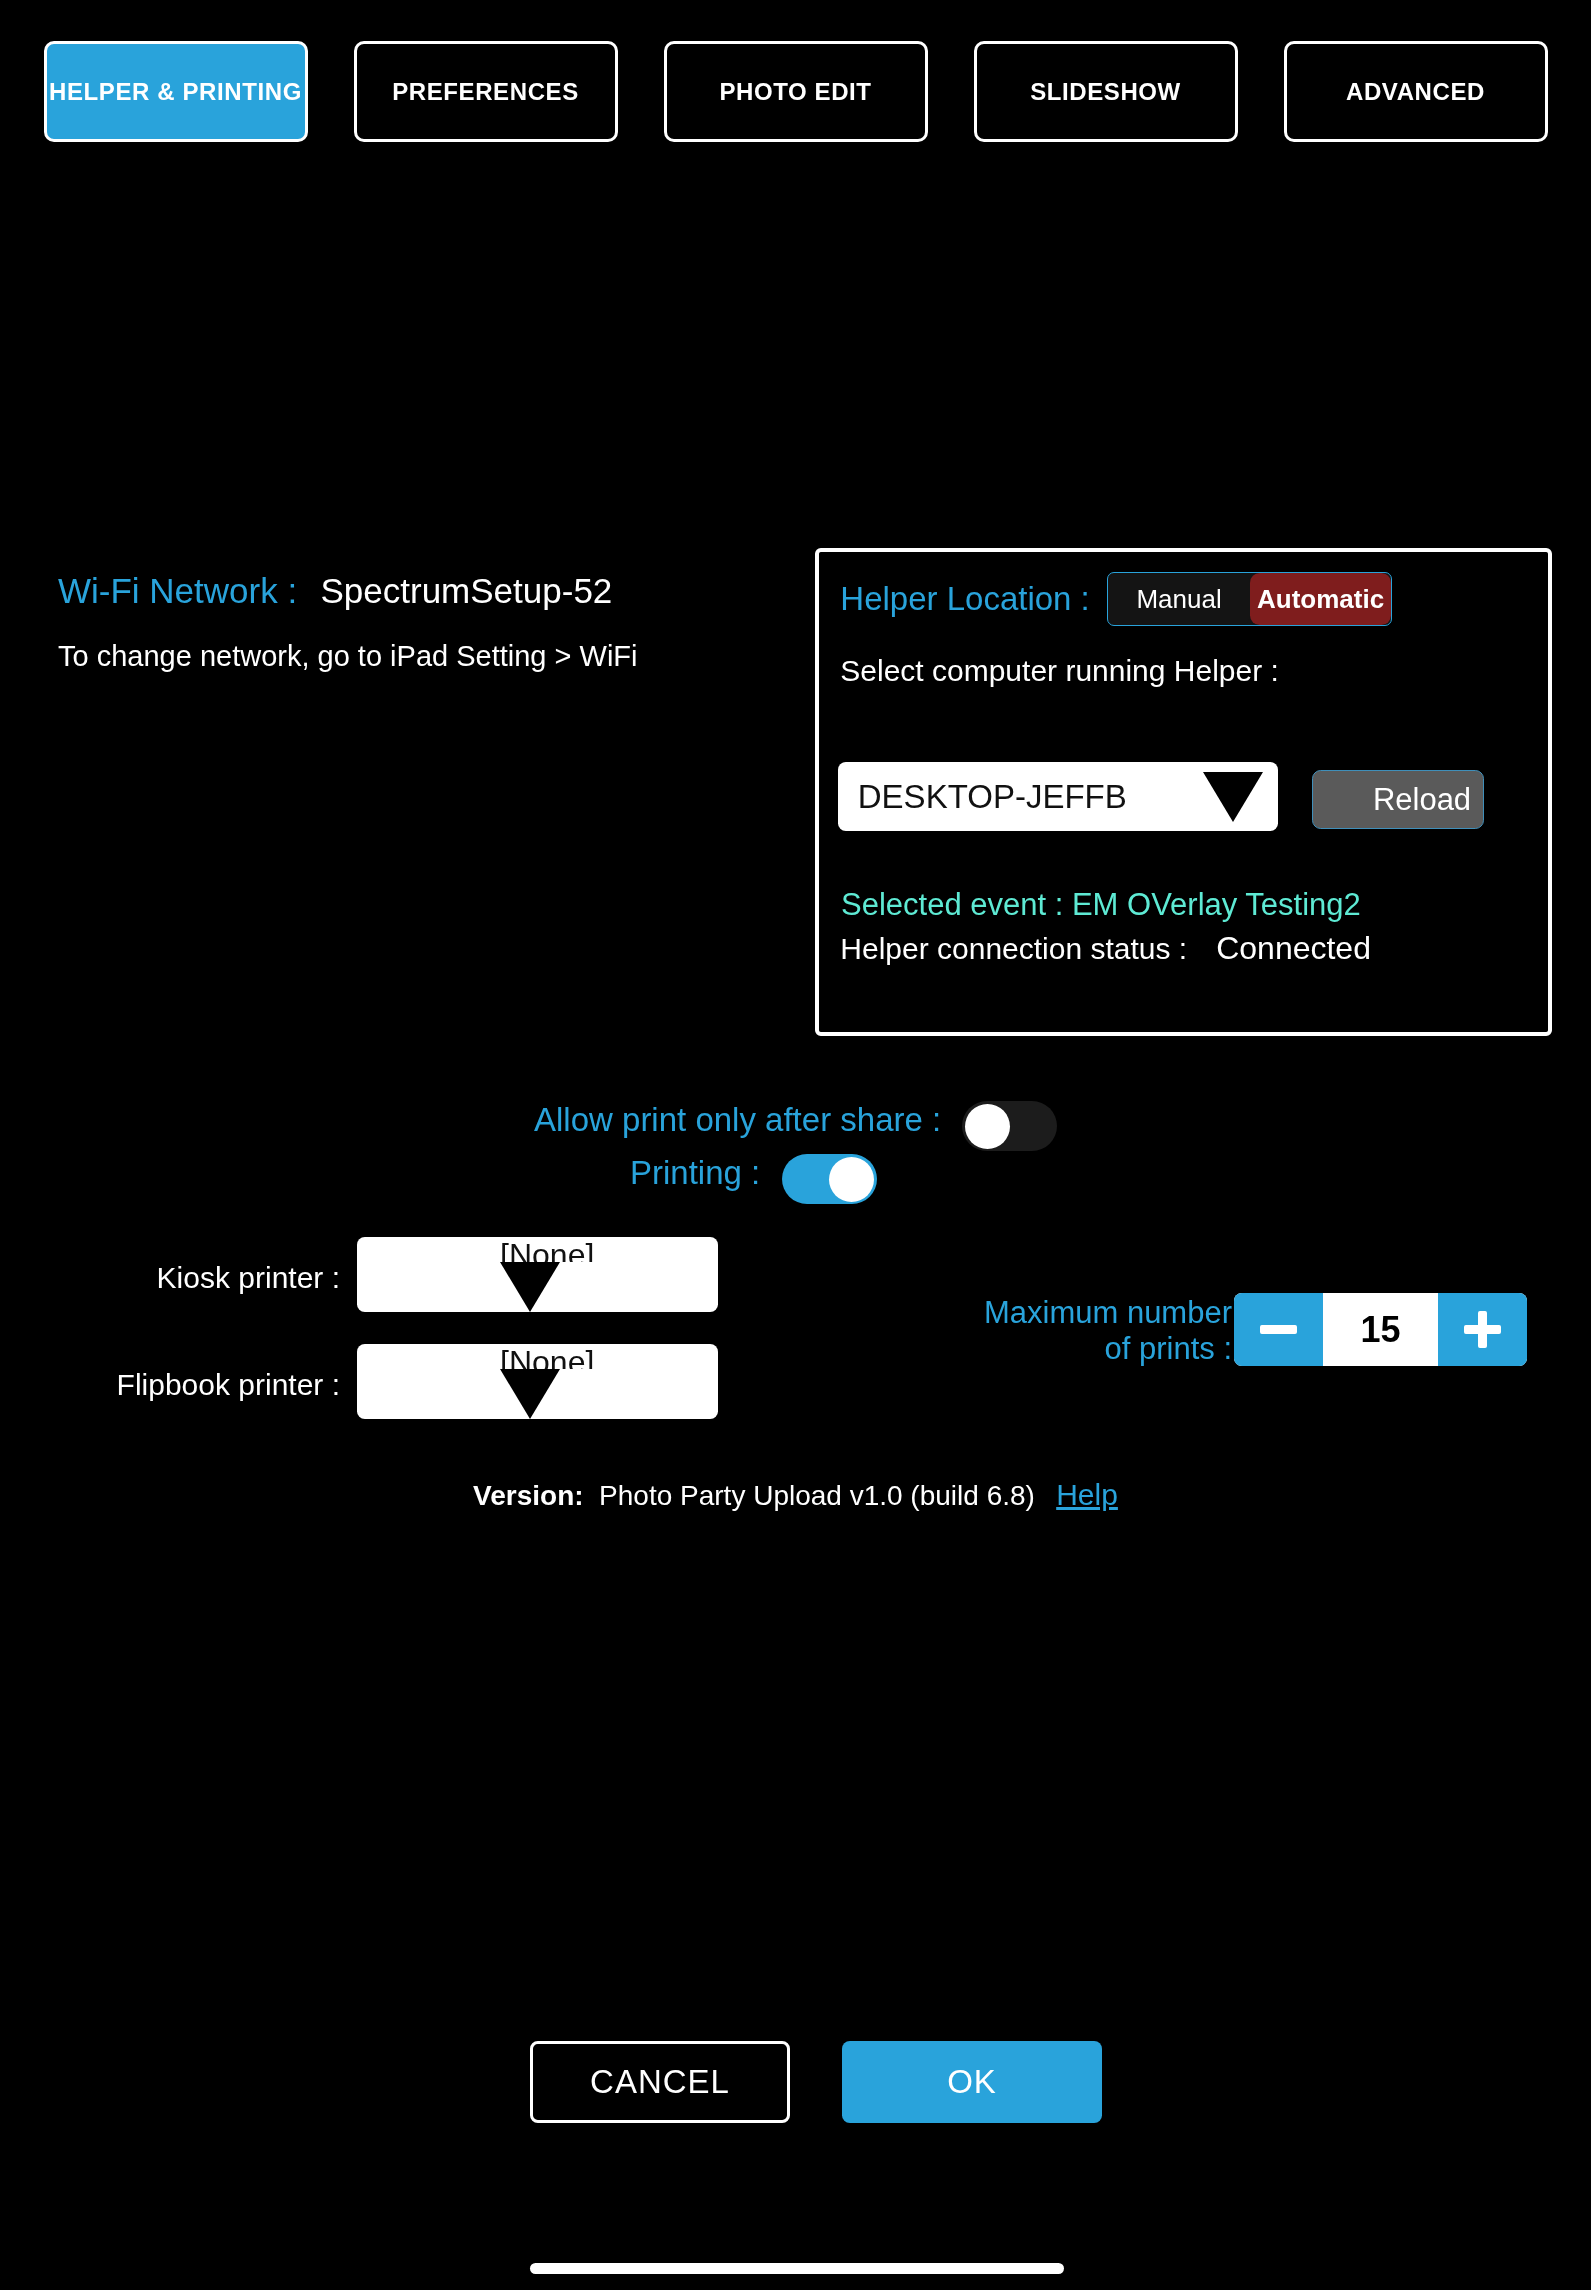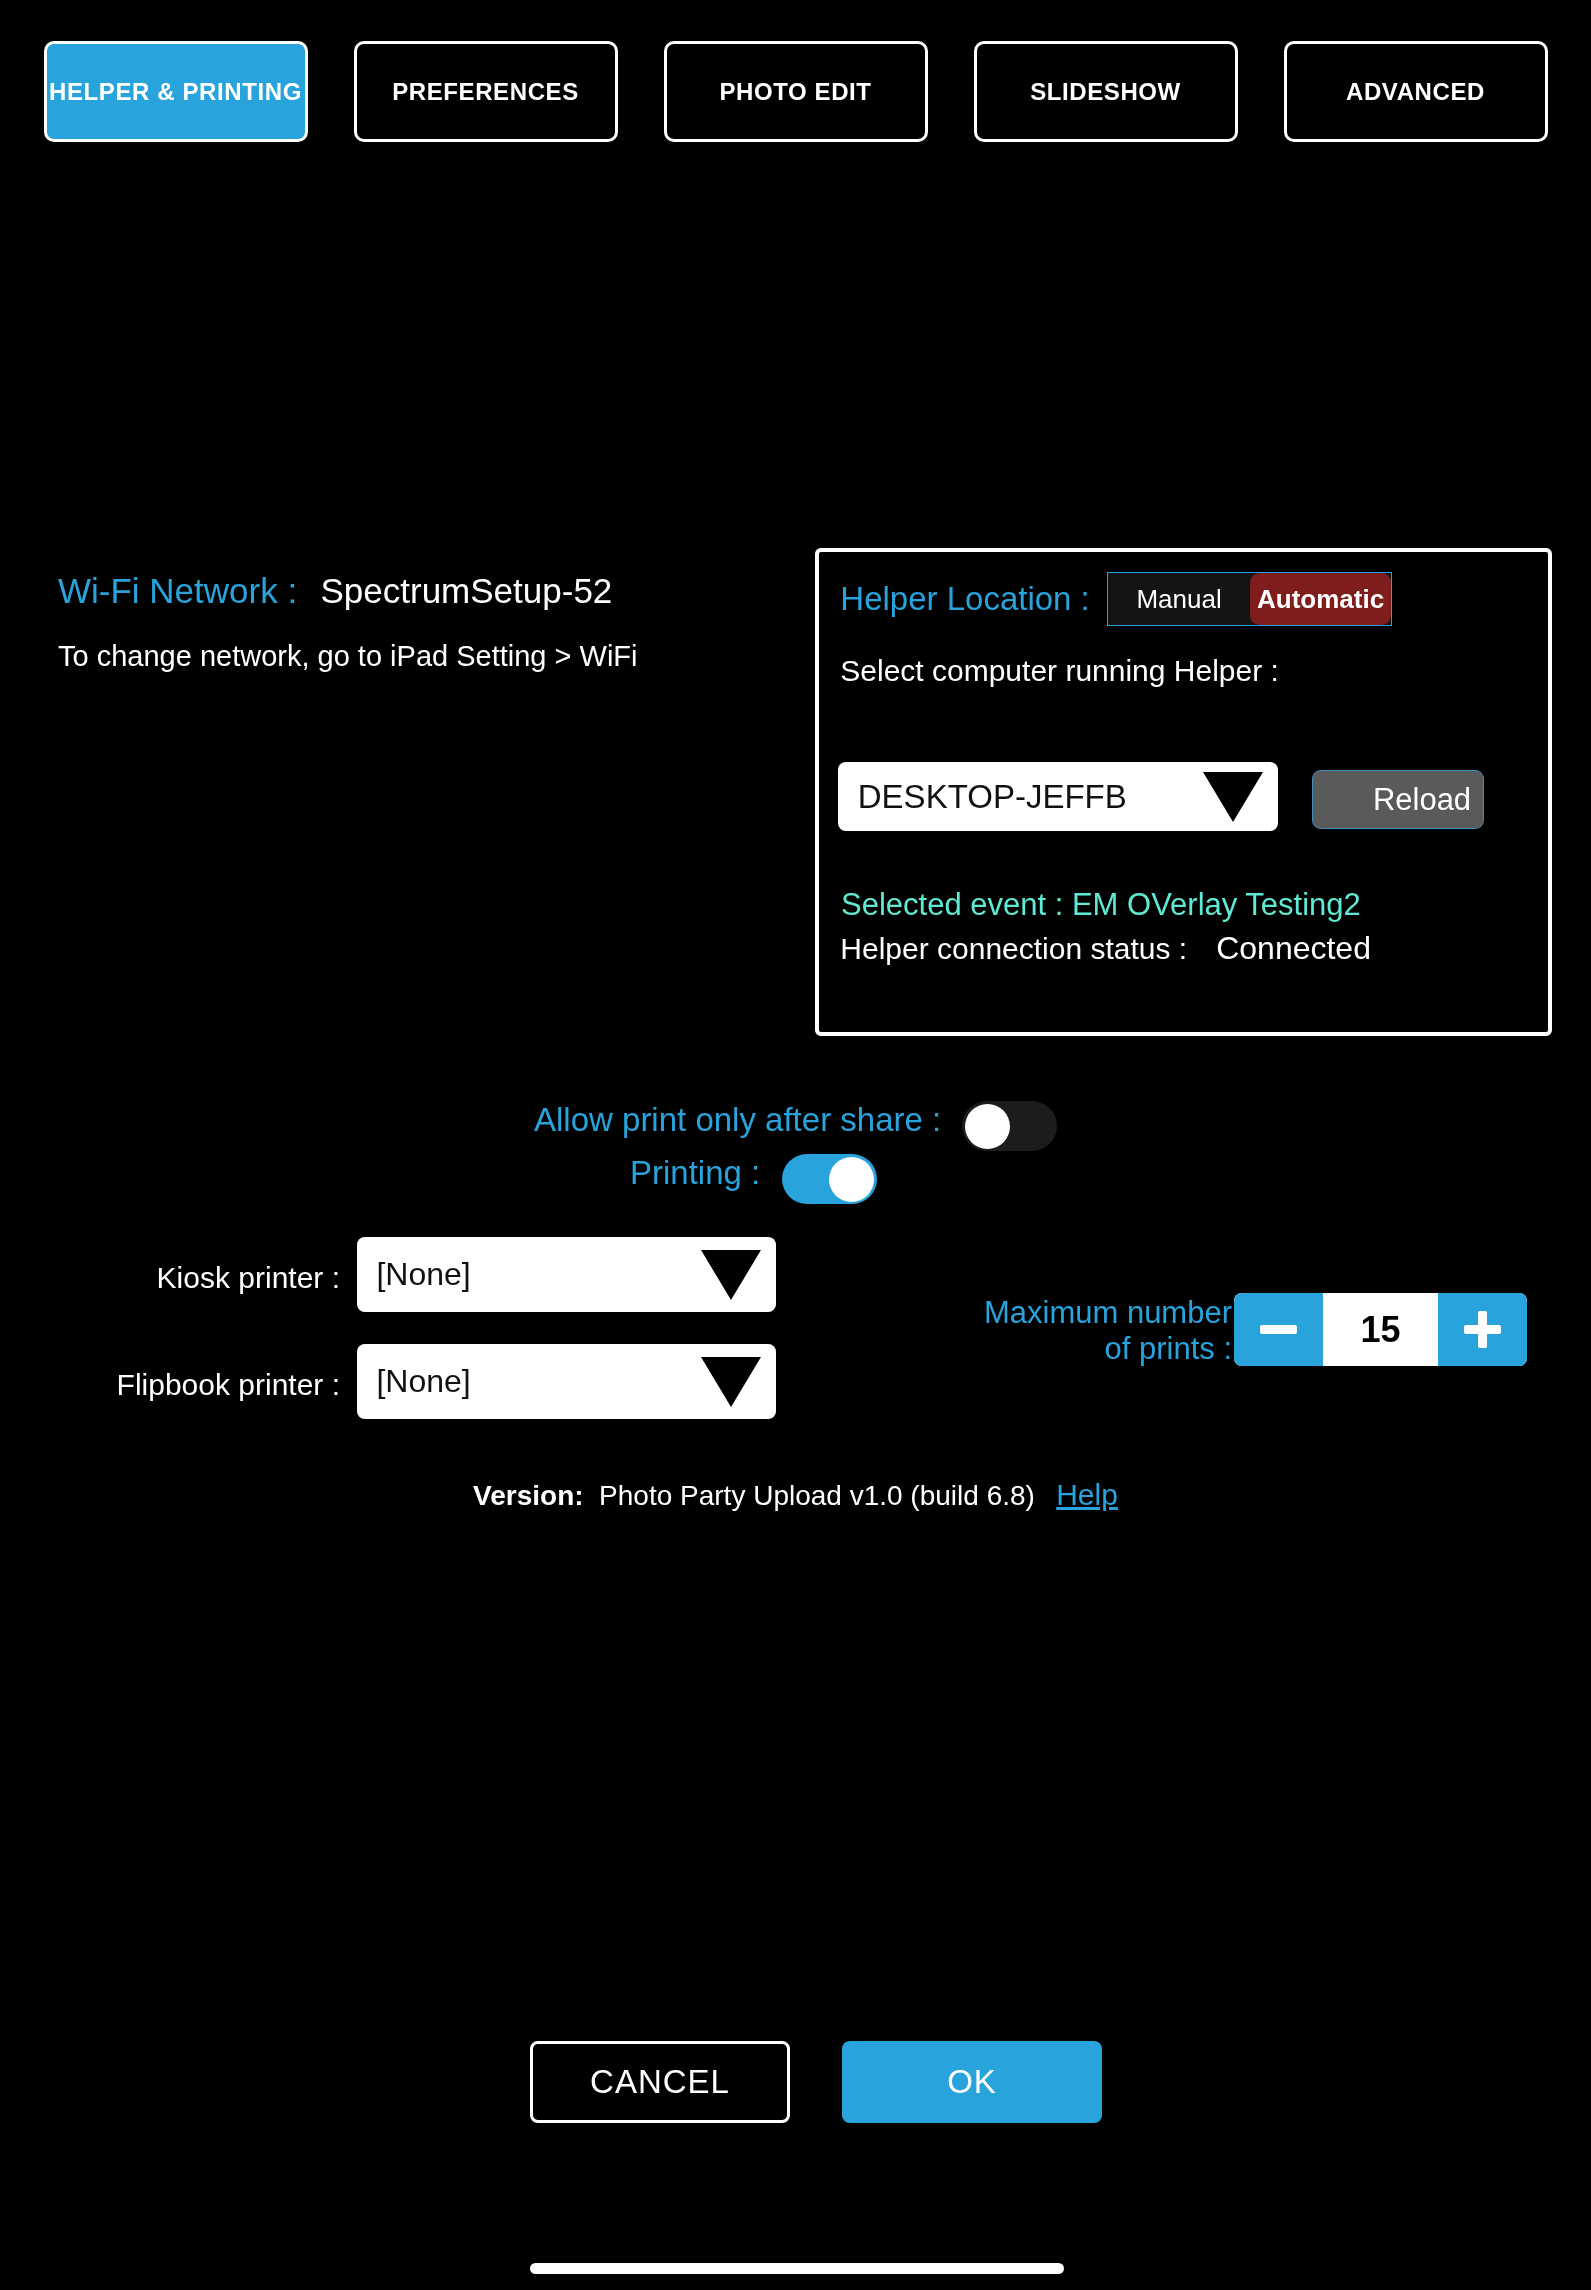--- a/index.html
+++ b/index.html
@@ -84,21 +84,21 @@
     white-space: nowrap;
   }
   .helper-loc-label {
     color: #29a3db;
     font-size: 33px;
   }
   .segmented {
     margin-left: 17.5px;
     display: flex;
     border: 1.9px solid #29a3db;
-    border-radius: 0;
+    border-radius: 7px;
     overflow: hidden;
     background: #141414;
     width: 285px;
     height: 54px;
     box-sizing: border-box;
   }
   .seg {
     flex: 1;
     display: flex;
     align-items: center;
@@ -228,21 +228,21 @@
     color: #ffffff;
     text-align: right;
     white-space: nowrap;
   }
   #kiosk-printer-label    { left: 29px; top: 1261px; width: 311px; }
   #flipbook-printer-label { left: 29px; top: 1368px; width: 311px; }
 
   .printer-dropdown {
     position: absolute;
     left: 357px;
-    width: 419px; height: 75px;
+    width: 361px; height: 75px; flex-direction: column;
   }
   #kiosk-printer-dropdown    { top: 1237px; }
   #flipbook-printer-dropdown { top: 1344px; }
   .printer-dropdown .dd-text { font-size: 32px; }
 
   
   .maxprints-label {
     position: absolute;
     left: 844px; top: 1295px;
     width: 388px;

